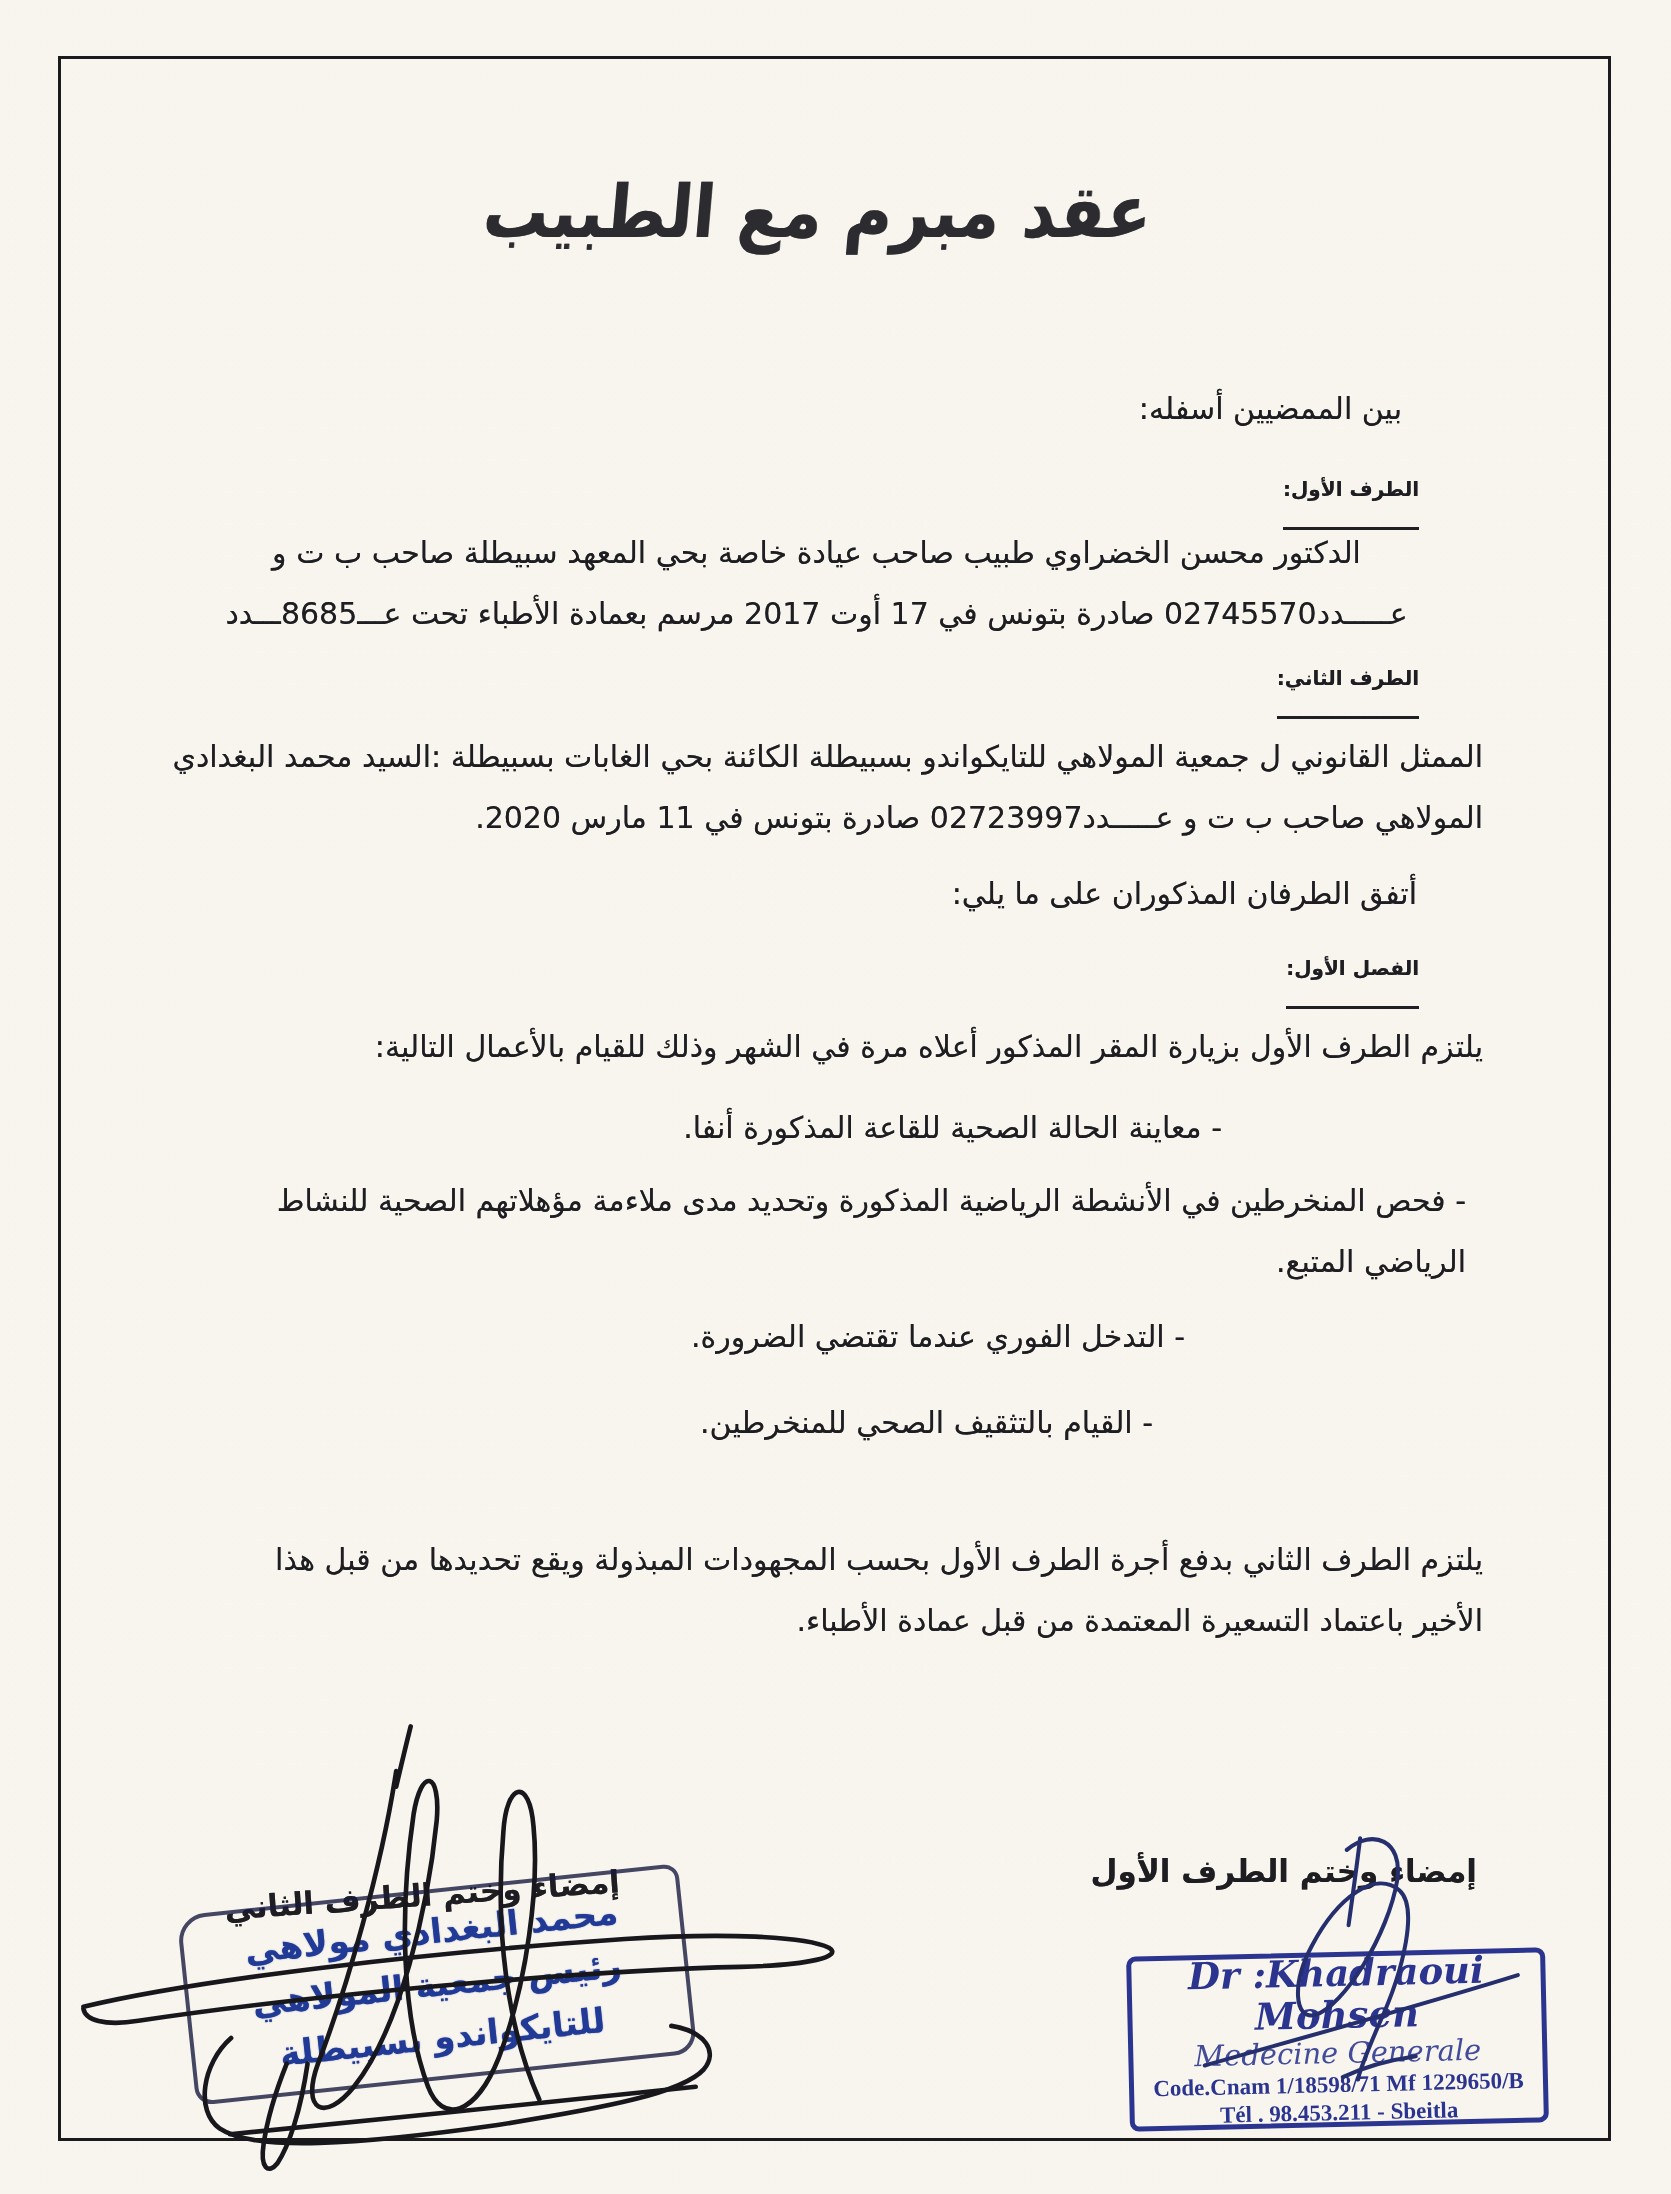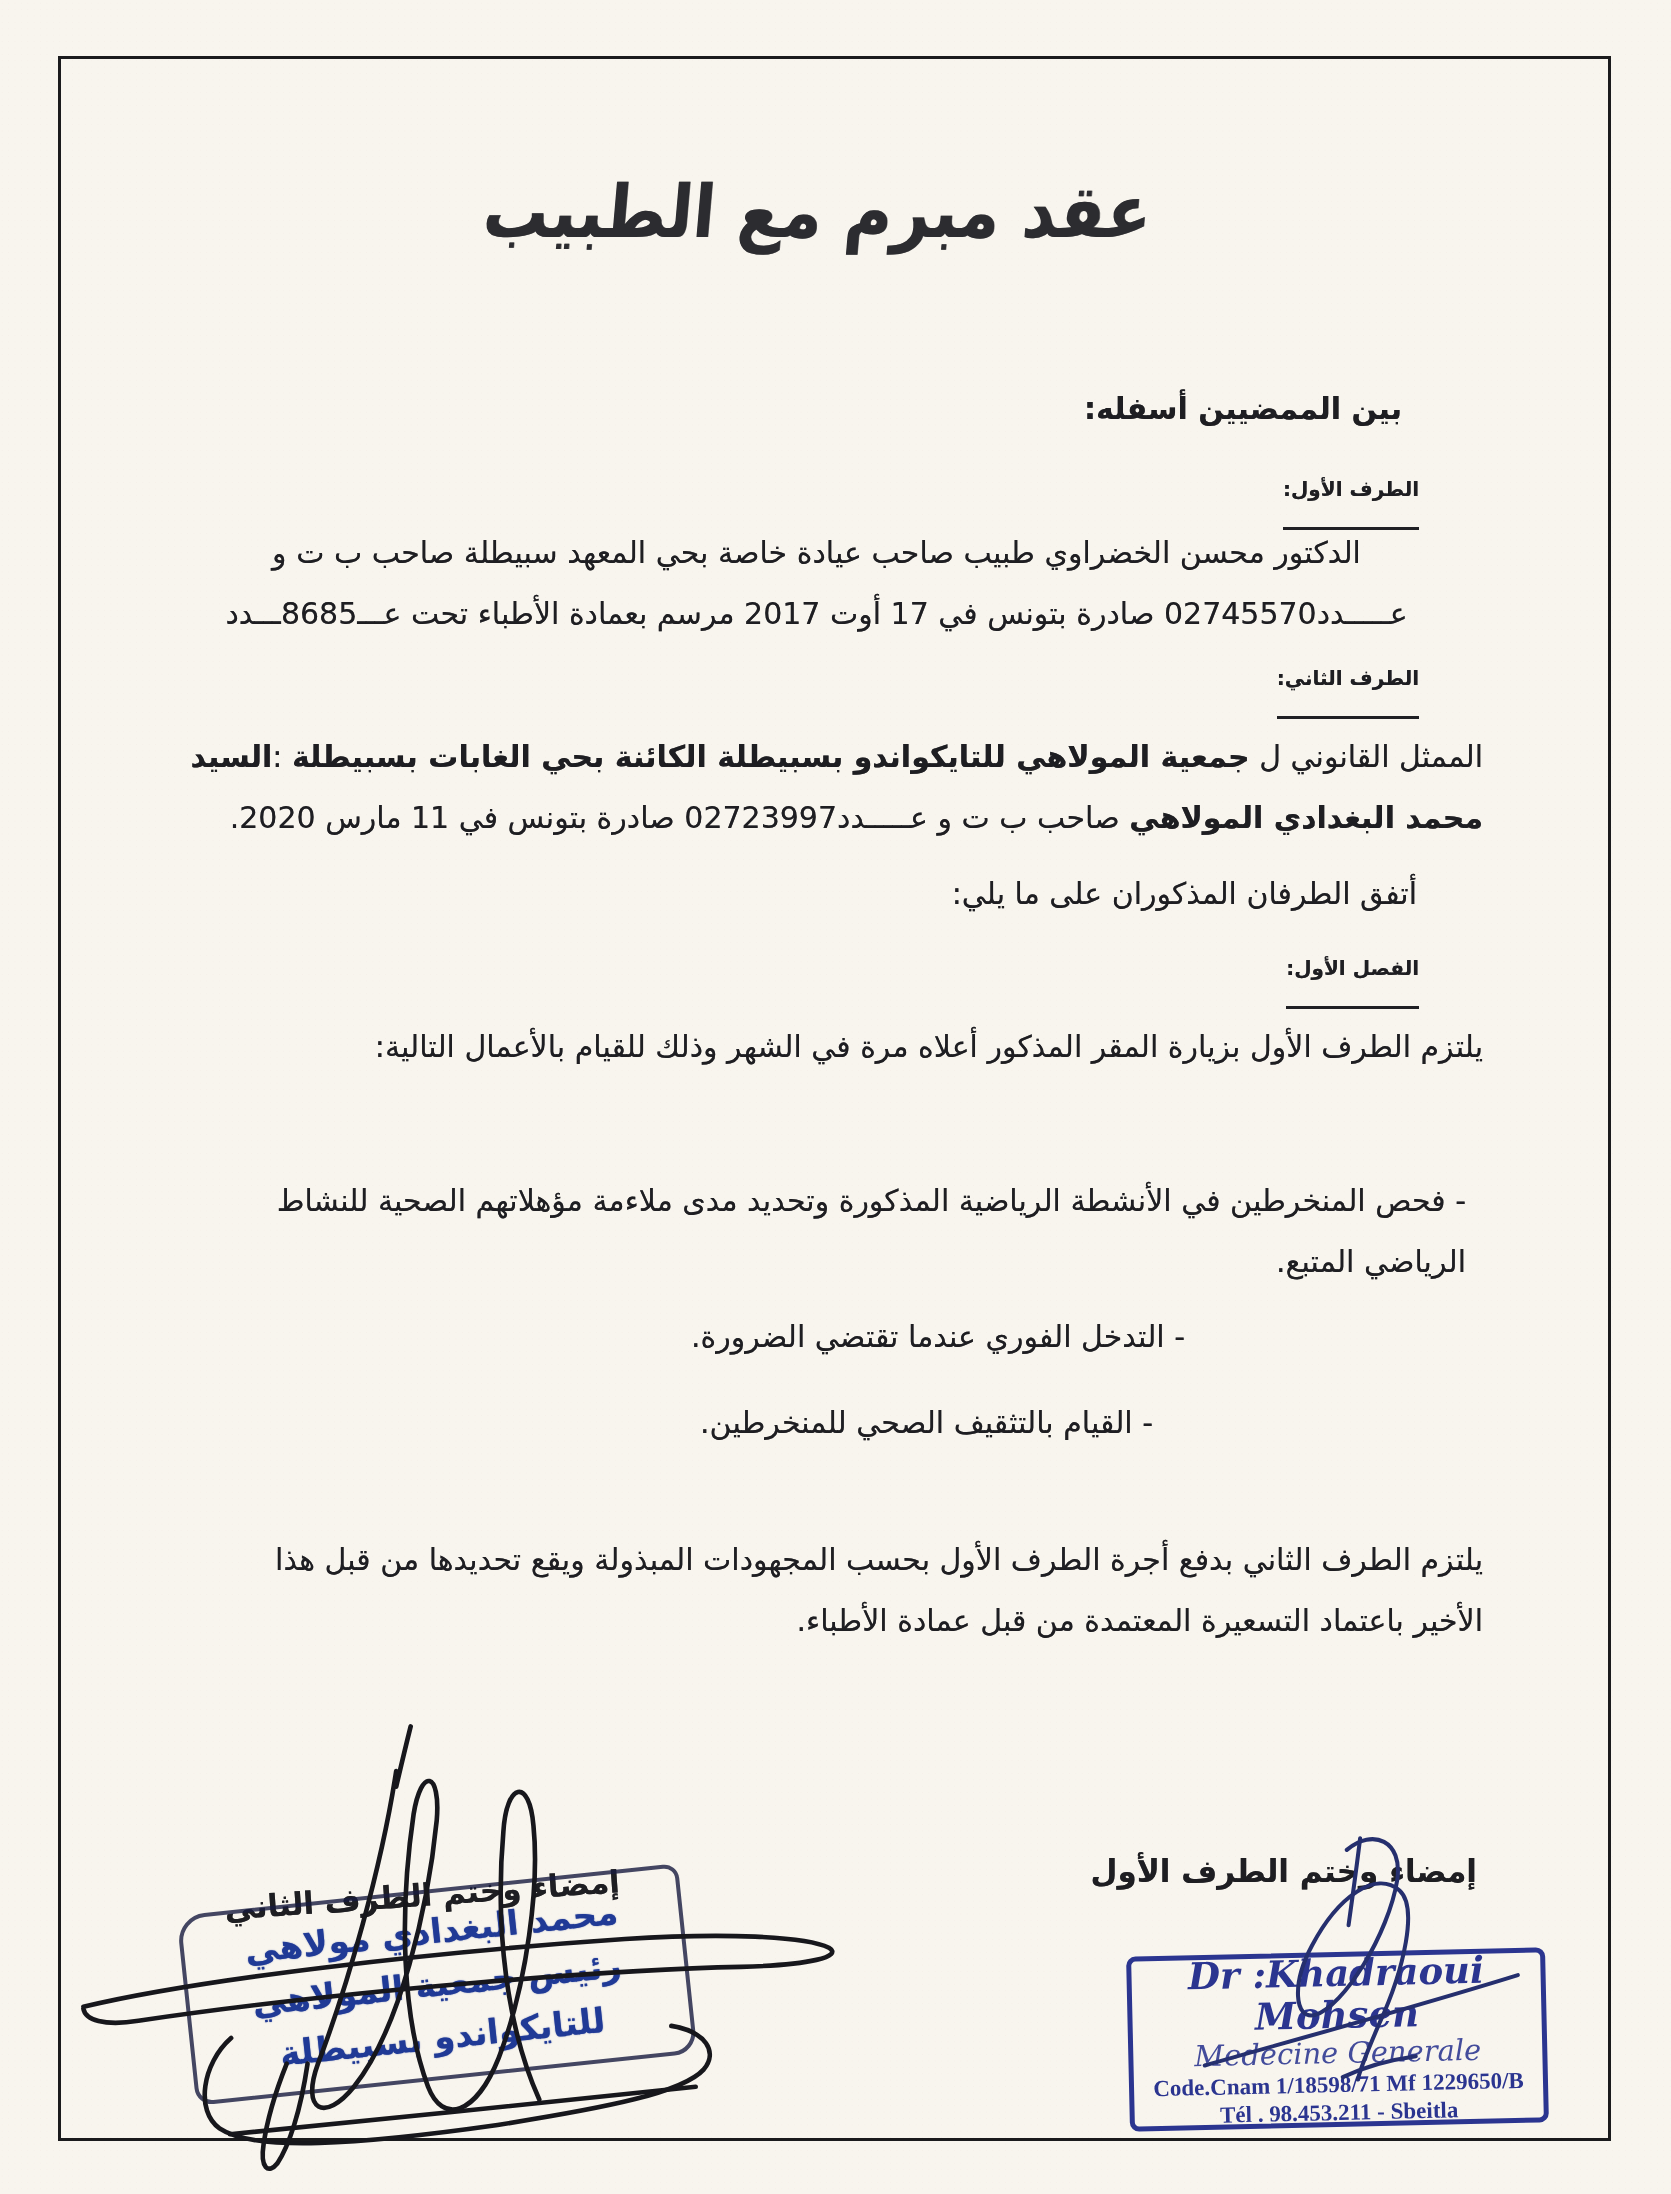--- a/index.html
+++ b/index.html
@@ -9,21 +9,21 @@
         background-size:6.4px 6.4px;}
   .frame{position:absolute;left:59px;top:56px;width:1547px;height:2079px;
          border:3.5px solid #1b1b1d;}
   .doc-text{position:absolute;color:#1e1e22;font-size:30px;line-height:61px;
             white-space:pre-line;text-shadow:0 0 0.6px rgba(30,30,34,.7);}
   .title{top:174px;left:0;right:35px;text-align:center;font-size:65px;line-height:75px;
          font-weight:bold;color:#2c2c30;transform:skewX(-5deg) scaleY(1.12);
          text-shadow:0.6px 0.6px 0 rgba(44,44,48,.65);}
   .heading{font-weight:bold;font-size:20px;}
   .heading .u{display:inline-block;border-bottom:3.5px solid #202024;padding-bottom:7px;}
-  .b{font-weight:bold;text-align:right;}
+  .b{font-weight:normal;text-align:right;}
   .sig-label{position:absolute;font-weight:bold;font-size:31px;color:#1e1e22;
              text-shadow:0 0 0.6px rgba(30,30,34,.7);}
   .stamp-doctor{position:absolute;left:1129px;top:1952px;width:409px;height:165px;
                 border:5.2px solid #2b3590;border-radius:9.3px;transform:rotate(-1.3deg);
                 display:flex;flex-direction:column;align-items:center;justify-content:center;
                 color:#2b3590;text-align:center;}
   .stamp-doctor .l1{font-family:"DejaVu Serif",serif;font-style:italic;font-weight:bold;font-size:37px;line-height:42px;}
   .stamp-doctor .l2{font-family:"DejaVu Serif",serif;font-style:italic;font-size:29px;line-height:34px;opacity:.88;}
   .stamp-doctor .l3{font-family:"Liberation Serif",serif;font-weight:bold;font-size:23px;line-height:29px;}
   .stamp-doctor .l4{font-family:"Liberation Serif",serif;font-weight:bold;font-size:23px;line-height:28px;}
@@ -55,20 +55,21 @@
   <div class="doc-text heading" style="top:648px;right:252px;"><span class="u">الطرف الثاني:</span></div>
 
   <div class="doc-text" style="top:726px;right:188px;width:1333px;text-align:right;white-space:normal;"><span>الممثل القانوني ل </span><span class="b">جمعية المولاهي للتايكواندو بسبيطلة الكائنة بحي الغابات بسبيطلة</span><span> :</span><span class="b">السيد محمد البغدادي المولاهي</span><span> صاحب ب ت و عـــــدد02723997 صادرة بتونس في 11 مارس 2020.</span></div>
 
   <div class="doc-text" style="top:863px;right:254px;">أتفق الطرفان المذكوران على ما يلي:</div>
 
   <div class="doc-text heading" style="top:938px;right:252px;"><span class="u">الفصل الأول:</span></div>
 
   <div class="doc-text" style="top:1016px;right:188px;width:1345px;text-align:right;">يلتزم الطرف الأول بزيارة المقر المذكور أعلاه مرة في الشهر وذلك للقيام بالأعمال التالية:</div>
 
+  <div class="doc-text" style="top:1097px;right:449px;">- معاينة الحالة الصحية للقاعة المذكورة أنفا.</div>
 
   <div class="doc-text" style="top:1170px;right:205px;width:1333px;text-align:right;">- فحص المنخرطين في الأنشطة الرياضية المذكورة وتحديد مدى ملاءمة مؤهلاتهم الصحية للنشاط
 الرياضي المتبع.</div>
 
   <div class="doc-text" style="top:1306px;right:486px;">- التدخل الفوري عندما تقتضي الضرورة.</div>
 
   <div class="doc-text" style="top:1392px;right:518px;">- القيام بالتثقيف الصحي للمنخرطين.</div>
 
 
   <div class="doc-text" style="top:1529px;right:188px;width:1345px;text-align:right;">يلتزم الطرف الثاني بدفع أجرة الطرف الأول بحسب المجهودات المبذولة ويقع تحديدها من قبل هذا

